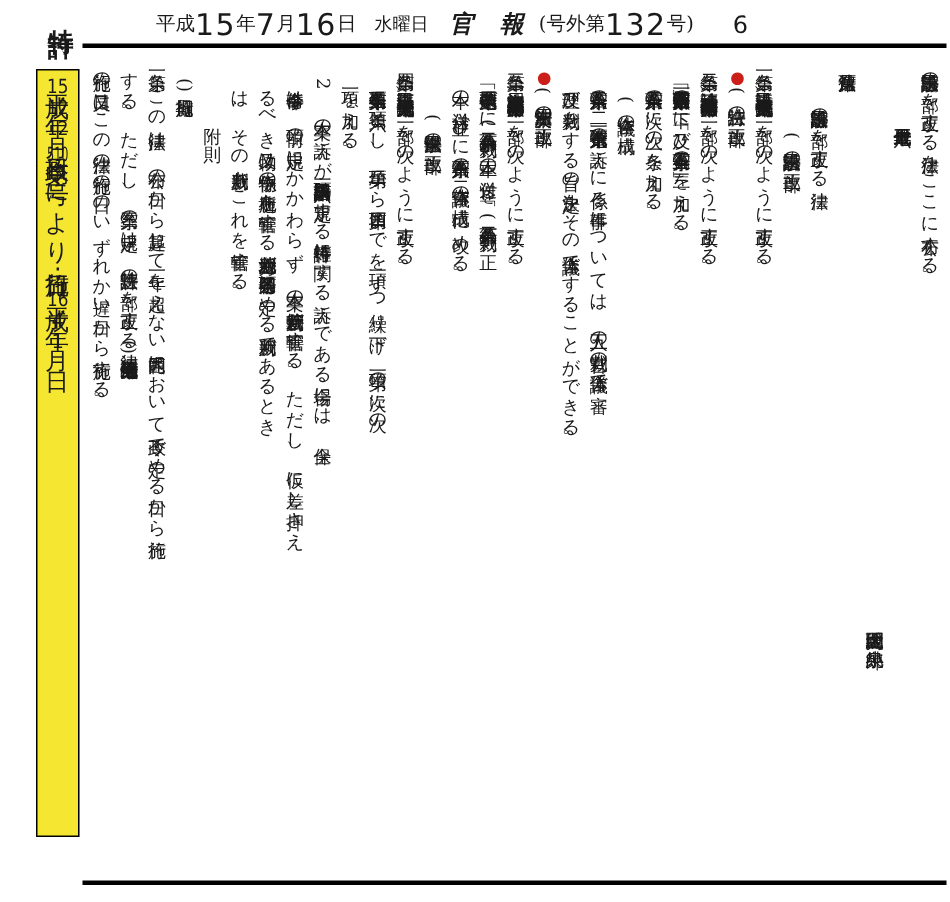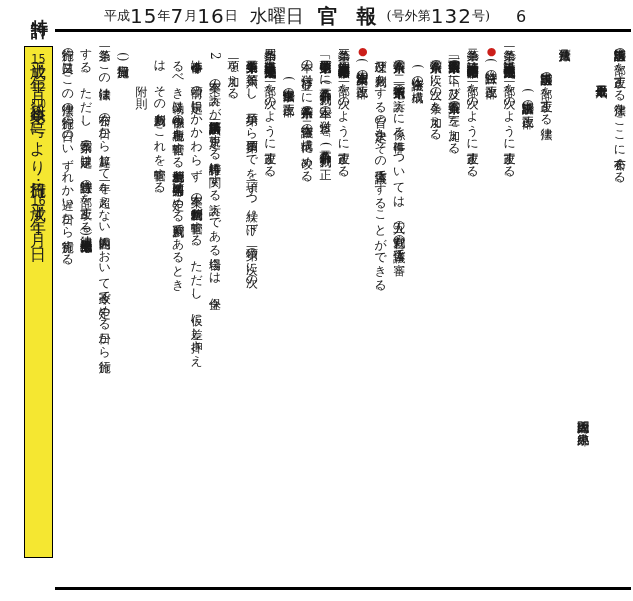--- a/index.html
+++ b/index.html
@@ -14,22 +14,22 @@
     font-size:17px; font-weight:bold; letter-spacing:3px;
     font-family:"DejaVu Sans", sans-serif;
   }
   
   .header{
     position:absolute; left:104px; top:3px; width:460px; height:26px;
     display:flex; align-items:center; white-space:nowrap;
   }
   .h-k{font-size:13px;}
   .h-n{font-size:20px; letter-spacing:1px; font-family:"DejaVu Sans", sans-serif;}
-  .h-w{font-size:18px; margin:0 10px 0 12px;}
-  .h-g{font-size:20px; font-weight:bold; letter-spacing:6px; margin:0 4px 0 4px;}
+  .h-w{font-size:12px; margin:0 10px 0 12px;}
+  .h-g{font-size:16px; font-weight:bold; letter-spacing:6px; margin:0 4px 0 4px;font-style:italic;}
   .h-p{font-size:16px; margin-left:26px; font-family:"DejaVu Sans", sans-serif;}
   
   .rule{position:absolute; left:55px; width:576px; height:3px; background:#000;}
   .rule-top{top:29px;}
   .rule-bottom{top:587px;}
   
   .highlight-note{
     position:absolute; left:24px; top:46px; width:29px; height:512px;
     border:1px solid #000; box-sizing:border-box;
     writing-mode:vertical-rl; text-orientation:upright;

